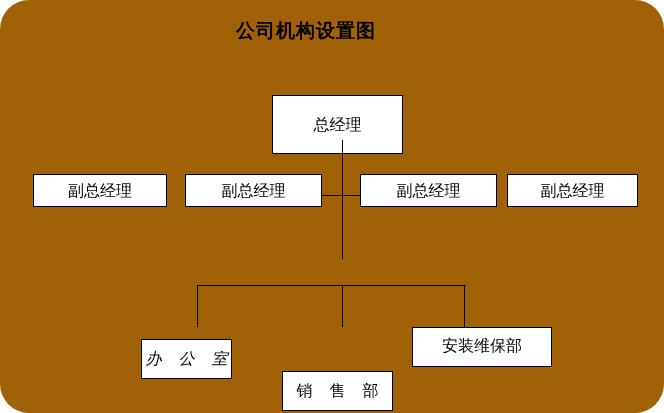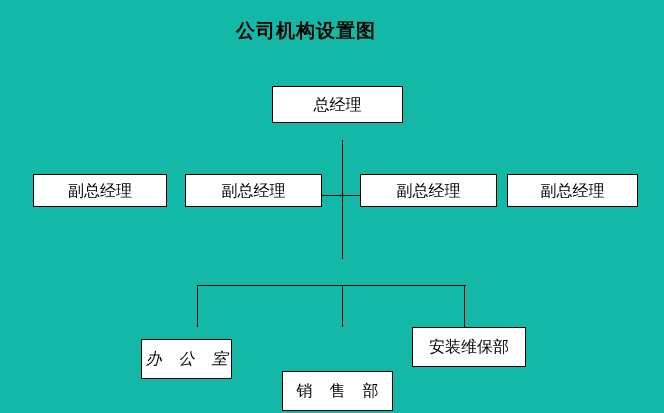--- a/index.html
+++ b/index.html
@@ -9,22 +9,23 @@
     background: #ffffff;
   }
   body {
     font-family: "DejaVu Sans", "Liberation Sans", sans-serif;
     color: #000000;
   }
   #canvas {
     position: relative;
     width: 664px;
     height: 413px;
-    background: #14b8a6;
+    background: #a16207;
     overflow: hidden;
+    border-radius: 29px;
   }
   .chart-title {
     position: absolute;
     left: 0;
     top: 17px;
     width: 612px;
     text-align: center;
     font-size: 19px;
     font-weight: bold;
     letter-spacing: 1px;
@@ -56,21 +57,21 @@
   .v-line { width: 1.4px; }
   .h-line { height: 1.4px; }
 </style>
 </head>
 <body>
 
 <div id="canvas">
 
   <div class="chart-title">公司机构设置图</div>
 
-  <div class="node-box" style="left:272px; top:86px; width:131px; height:37px;">总经理</div>
+  <div class="node-box" style="left:272px; top:95px; width:131px; height:59px;">总经理</div>
 
   <div class="connector v-line" style="left:342px; top:140px; height:119px;"></div>
 
   <div class="connector h-line" style="left:321px; top:195px; width:40px;"></div>
 
   <div class="node-box" style="left:33px; top:174px; width:134px; height:33px;">副总经理</div>
 
   <div class="node-box" style="left:185px; top:174px; width:137px; height:33px;">副总经理</div>
 
   <div class="node-box" style="left:360px; top:174px; width:137px; height:33px;">副总经理</div>
@@ -82,15 +83,15 @@
   <div class="connector v-line" style="left:342px; top:285px; height:42px;"></div>
 
   <div class="connector v-line" style="left:197px; top:285px; height:42px;"></div>
 
   <div class="connector v-line" style="left:464px; top:285px; height:42px;"></div>
 
   <div class="node-box spaced" style="left:141px; top:339px; width:91px; height:40px;font-style:italic;">办 公 室</div>
 
   <div class="node-box spaced" style="left:282px; top:327px; width:111px; height:40px;margin-top:44px;">销 售 部</div>
 
-  <div class="node-box" style="left:412px; top:327px; width:114px; height:40px;">安装维保部</div>
+  <div class="node-box" style="left:412px; top:327px; width:140px; height:40px;font-family:Liberation Mono, monospace;">安装维保部</div>
 
 </div>
 
 </body></html>

